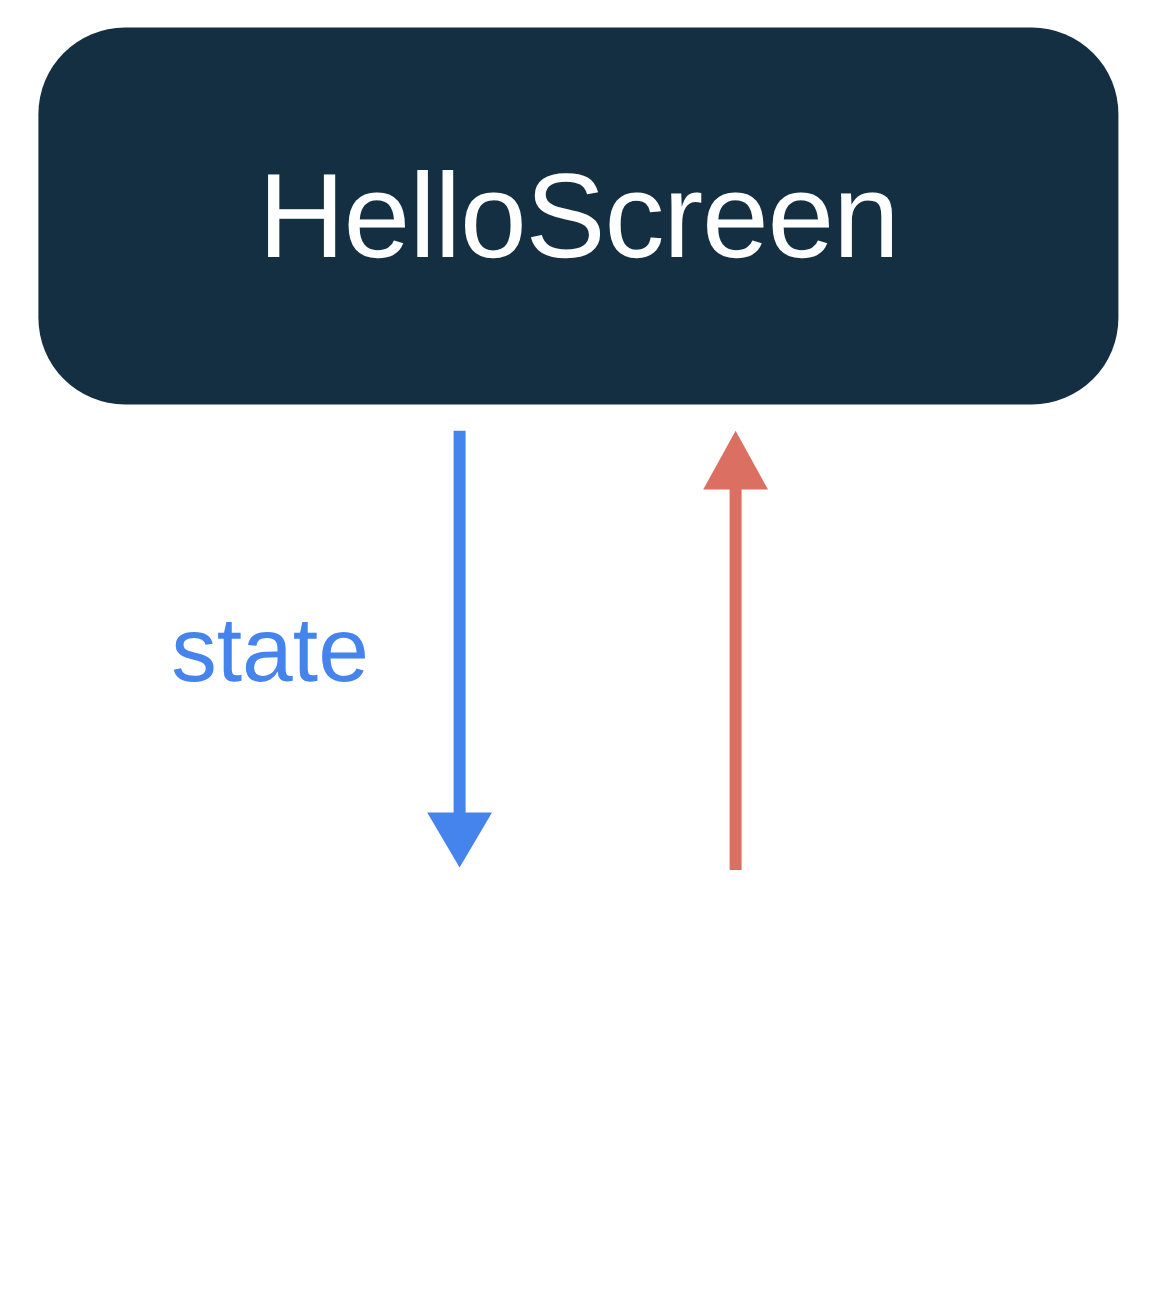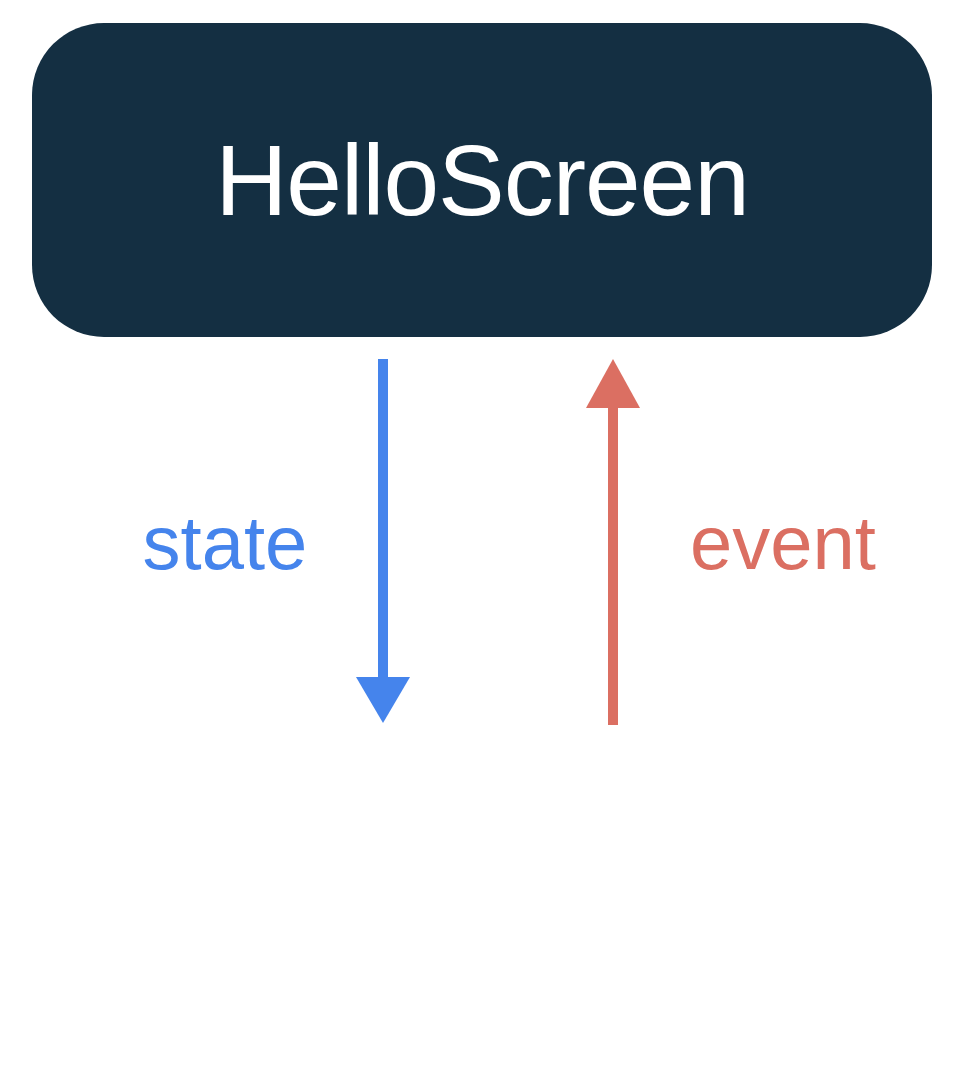--- a/index.html
+++ b/index.html
@@ -83,16 +83,15 @@
       <polygon points="356,677 410,677 383,723" style="fill: var(--blue);"></polygon>
     </g>
     <g>
       <polygon points="613,359 586,408 640,408" style="fill: var(--red);"></polygon>
       <line x1="613" y1="403" x2="613" y2="725" style="stroke: var(--red); stroke-width: 10;"></line>
     </g>
   </svg>
 
   <span class="edge-label state">state</span>
 
-  <span class="edge-label event">event</span>
 
 
 </div>
 
 </body></html>

